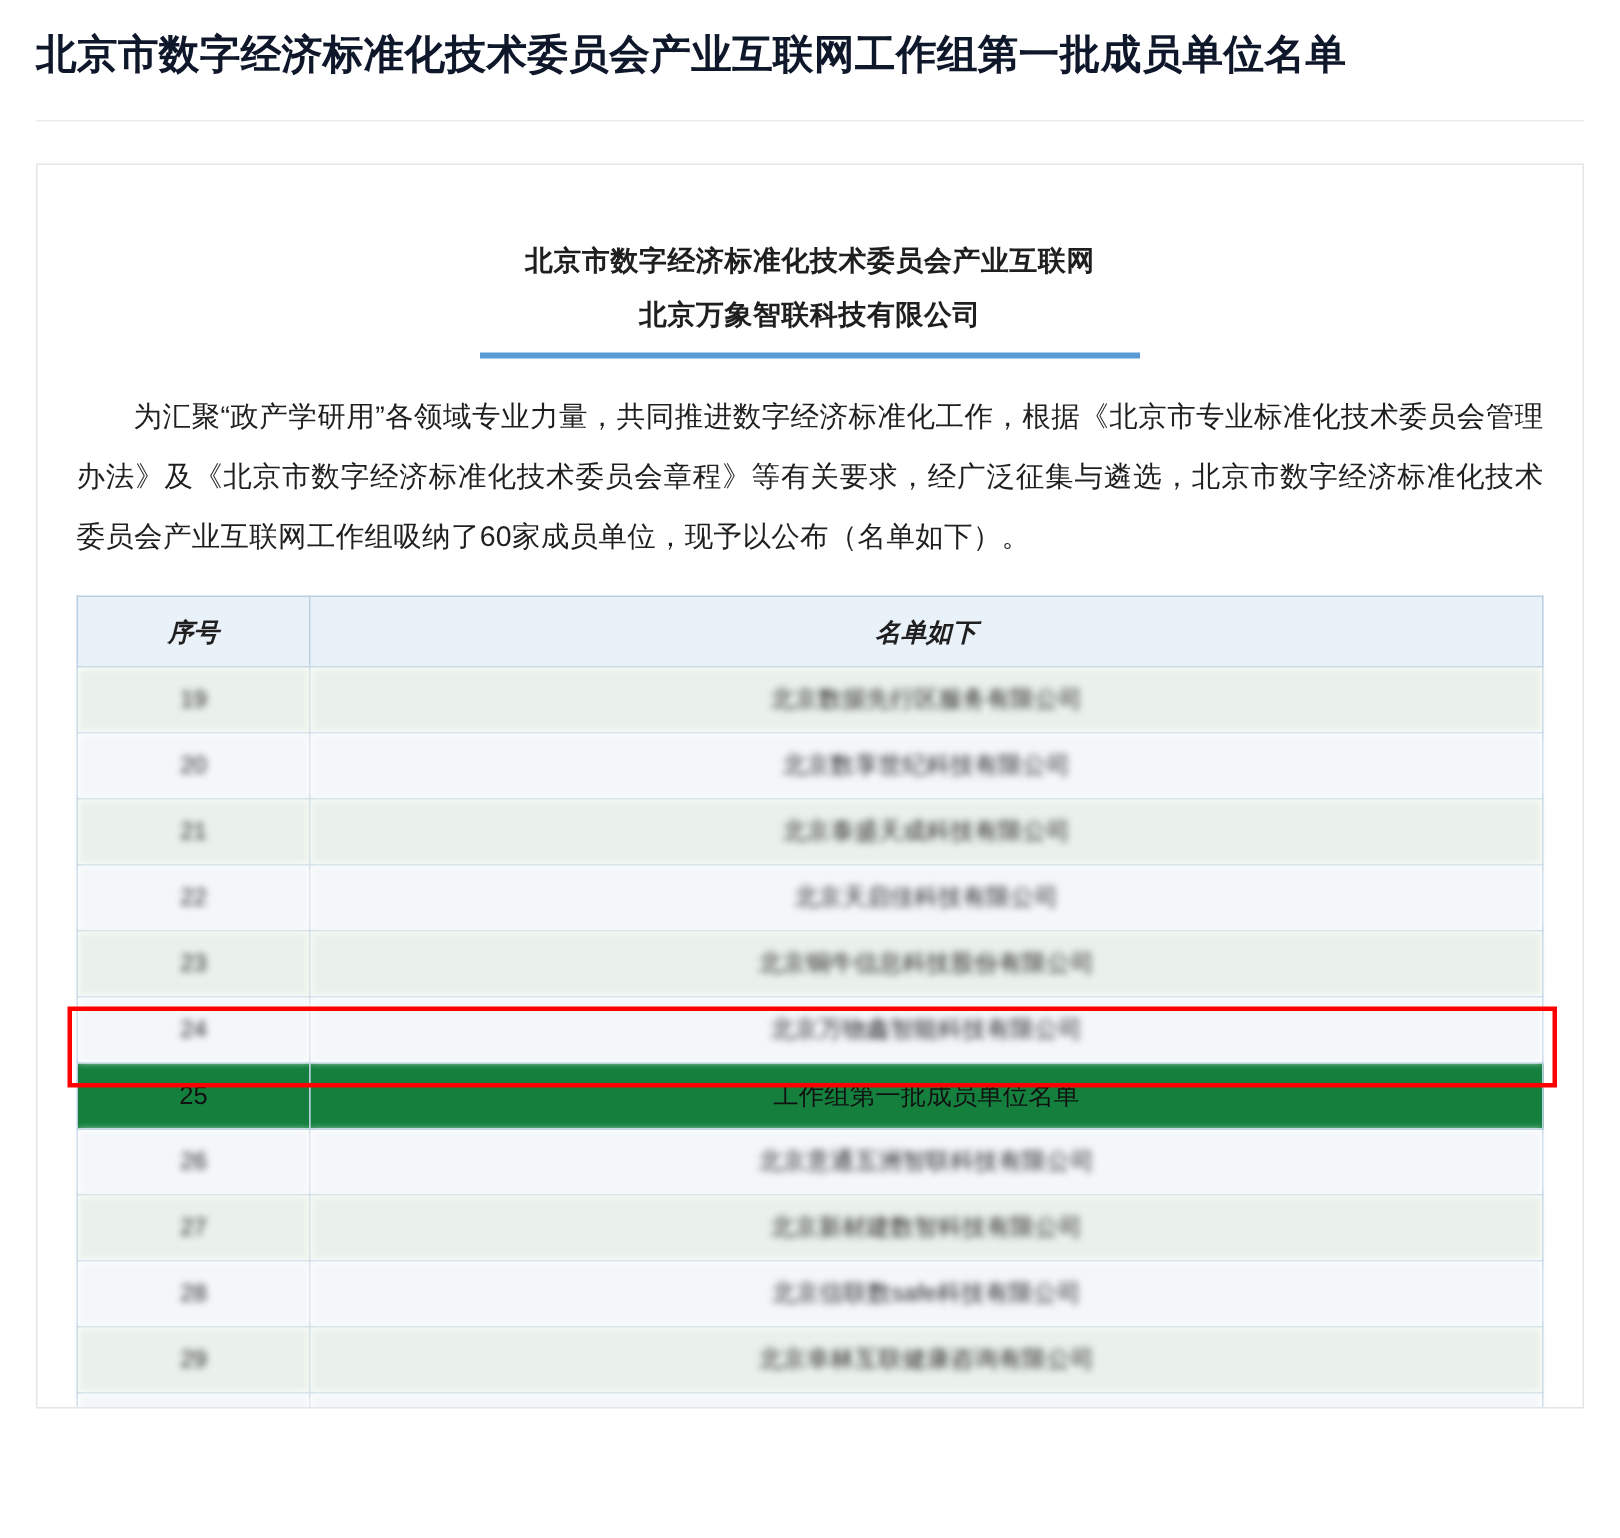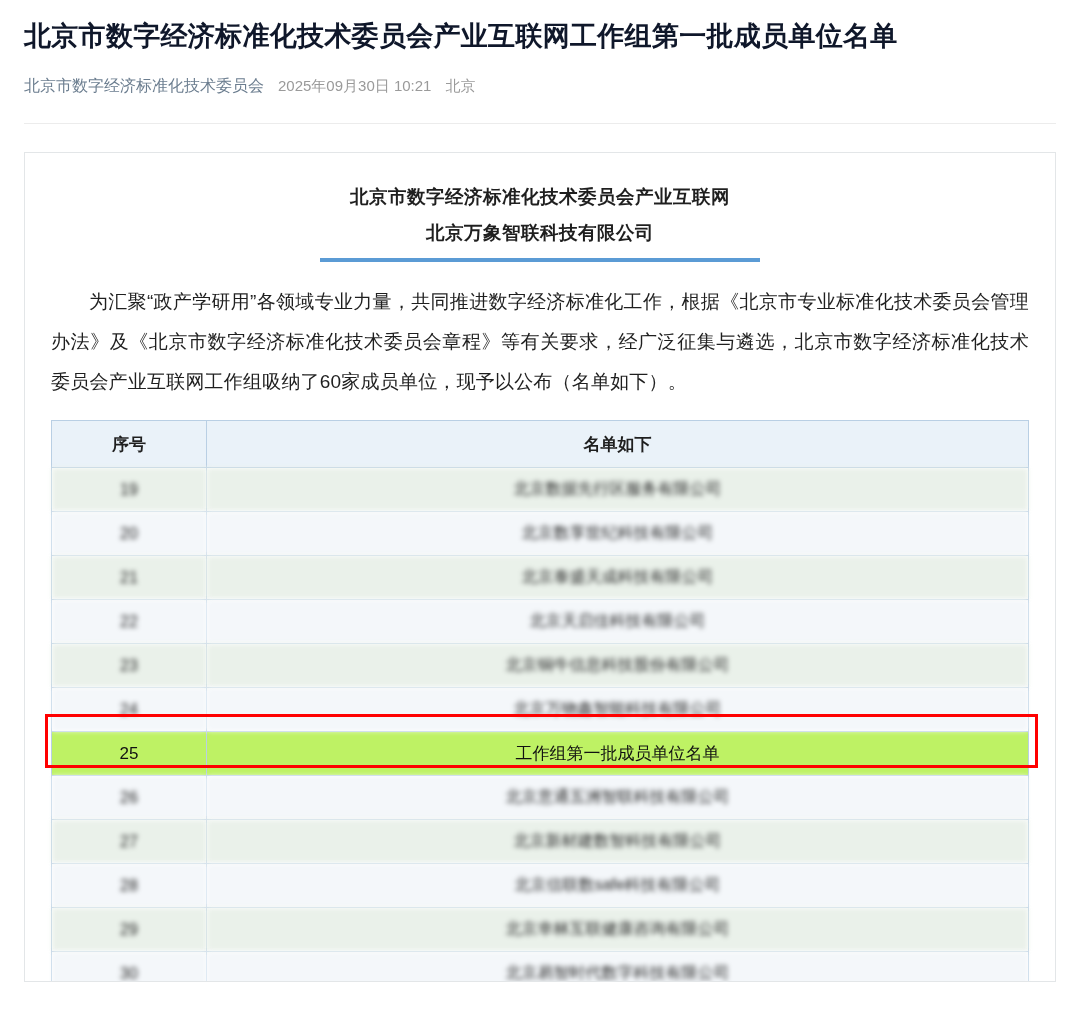--- a/index.html
+++ b/index.html
@@ -48,21 +48,21 @@
   }
   .divider {
     margin-top: 26px;
     border-top: 1px solid #ececec;
   }
 
   .doc-card {
     margin-top: 28px;
     border: 1px solid #e3e6e8;
     background: #ffffff;
-    padding: 26px 26px 0 26px;
+    padding: 46px 26px 0 26px;
     box-sizing: border-box;
     height: 830px;
     overflow: hidden;
     position: relative;
   }
   .doc-heading {
     text-align: center;
     font-size: 18.5px;
     font-weight: bold;
     color: #1f1f1f;
@@ -96,37 +96,38 @@
     border: 1px solid #b9cfe4;
     text-align: center;
     font-size: 16px;
     color: #1f1f1f;
   }
   table.member-table th {
     background: #eaf2f9;
     font-weight: bold;
     height: 44px;
     font-size: 17px;
+    font-style: italic;
   }
   table.member-table col.c-idx { width: 155px; }
   table.member-table td {
     height: 41px;
   }
   tr.band-a td { background: #eaf1ea; }
   tr.band-b td { background: #f4f7fa; }
 
   
   .blurred {
     filter: blur(2.6px);
     color: #4a4a4a;
     -webkit-user-select: none;
     user-select: none;
   }
   tr.highlight-row td {
-    background: #bef264;
+    background: #15803d;
     text-align: center;
   }
   tr.highlight-row td.idx,
   tr.highlight-row td.name {
     font-size: 17px;
     color: #111111;
   }
   .highlight-box {
     position: absolute;
     border: 3px solid #ff0000;
@@ -134,27 +135,20 @@
     pointer-events: none;
   }
 </style>
 </head>
 <body>
 
 <div class="page">
 
   <h1 class="article-title">北京市数字经济标准化技术委员会产业互联网工作组第一批成员单位名单</h1>
 
-  <div class="byline">
-    <span class="byline-source">北京市数字经济标准化技术委员会</span>
-    <span class="byline-meta">
-      <span>2025年09月30日 10:21</span>
-      <span>北京</span>
-    </span>
-  </div>
 
   <div class="divider"></div>
 
   <div class="doc-card">
 
     <div class="doc-heading">
       <div>北京市数字经济标准化技术委员会产业互联网</div>
       <div>北京万象智联科技有限公司</div>
     </div>
     <div class="heading-rule"></div>

